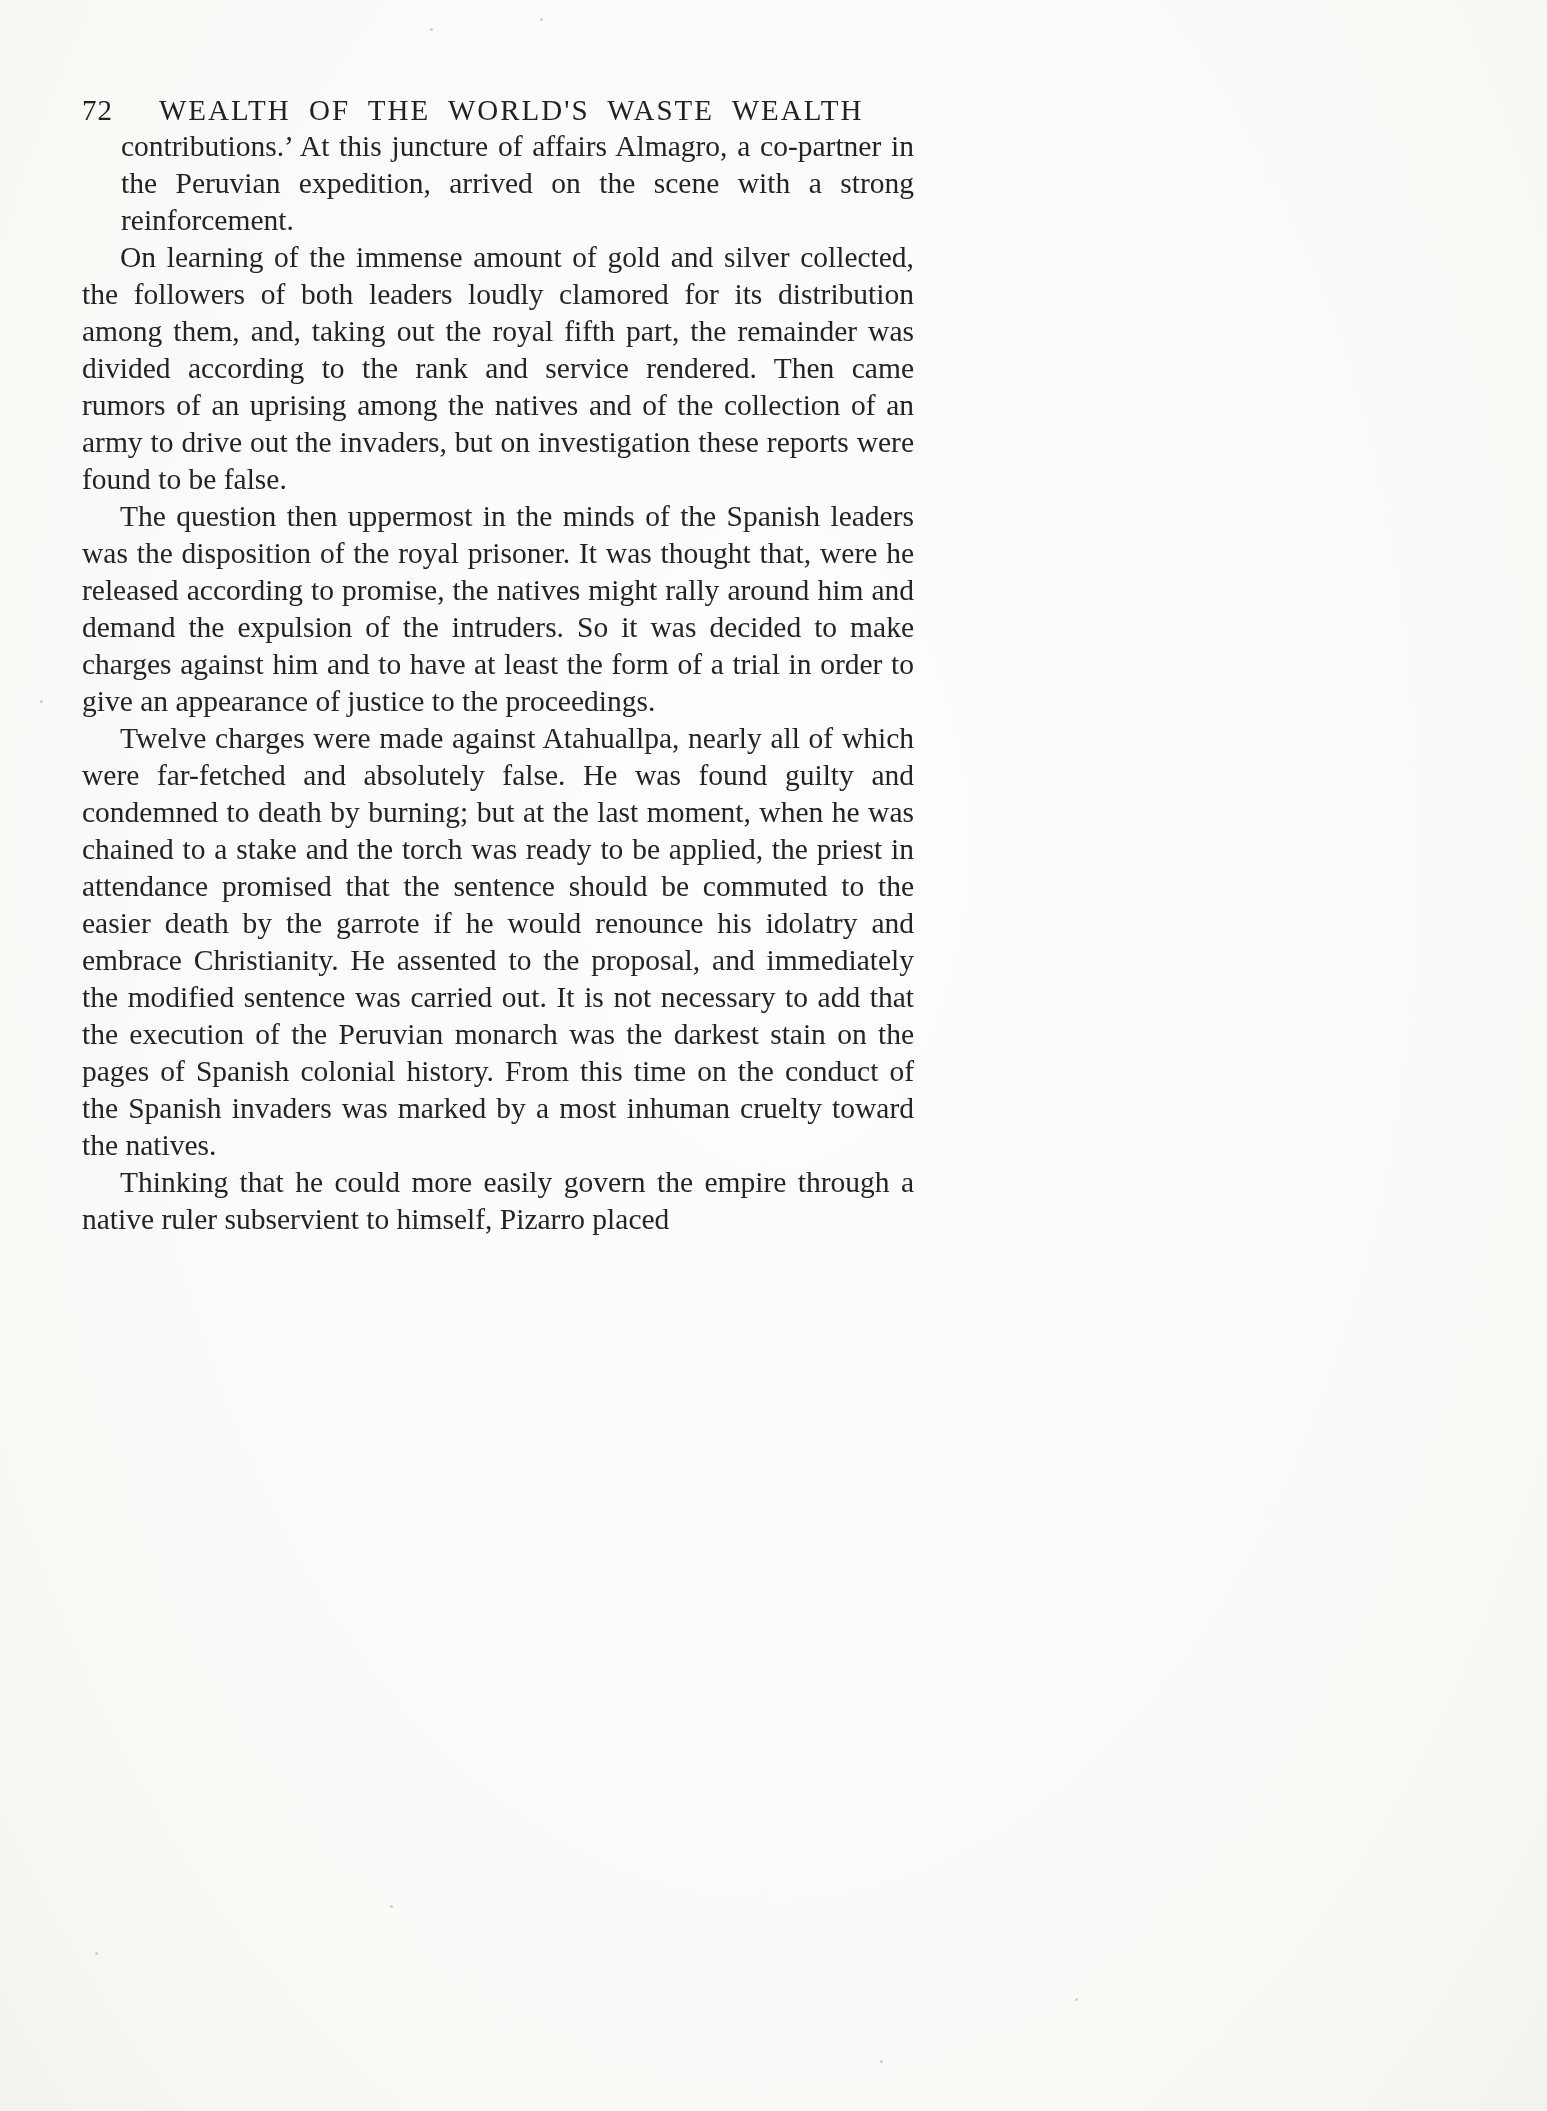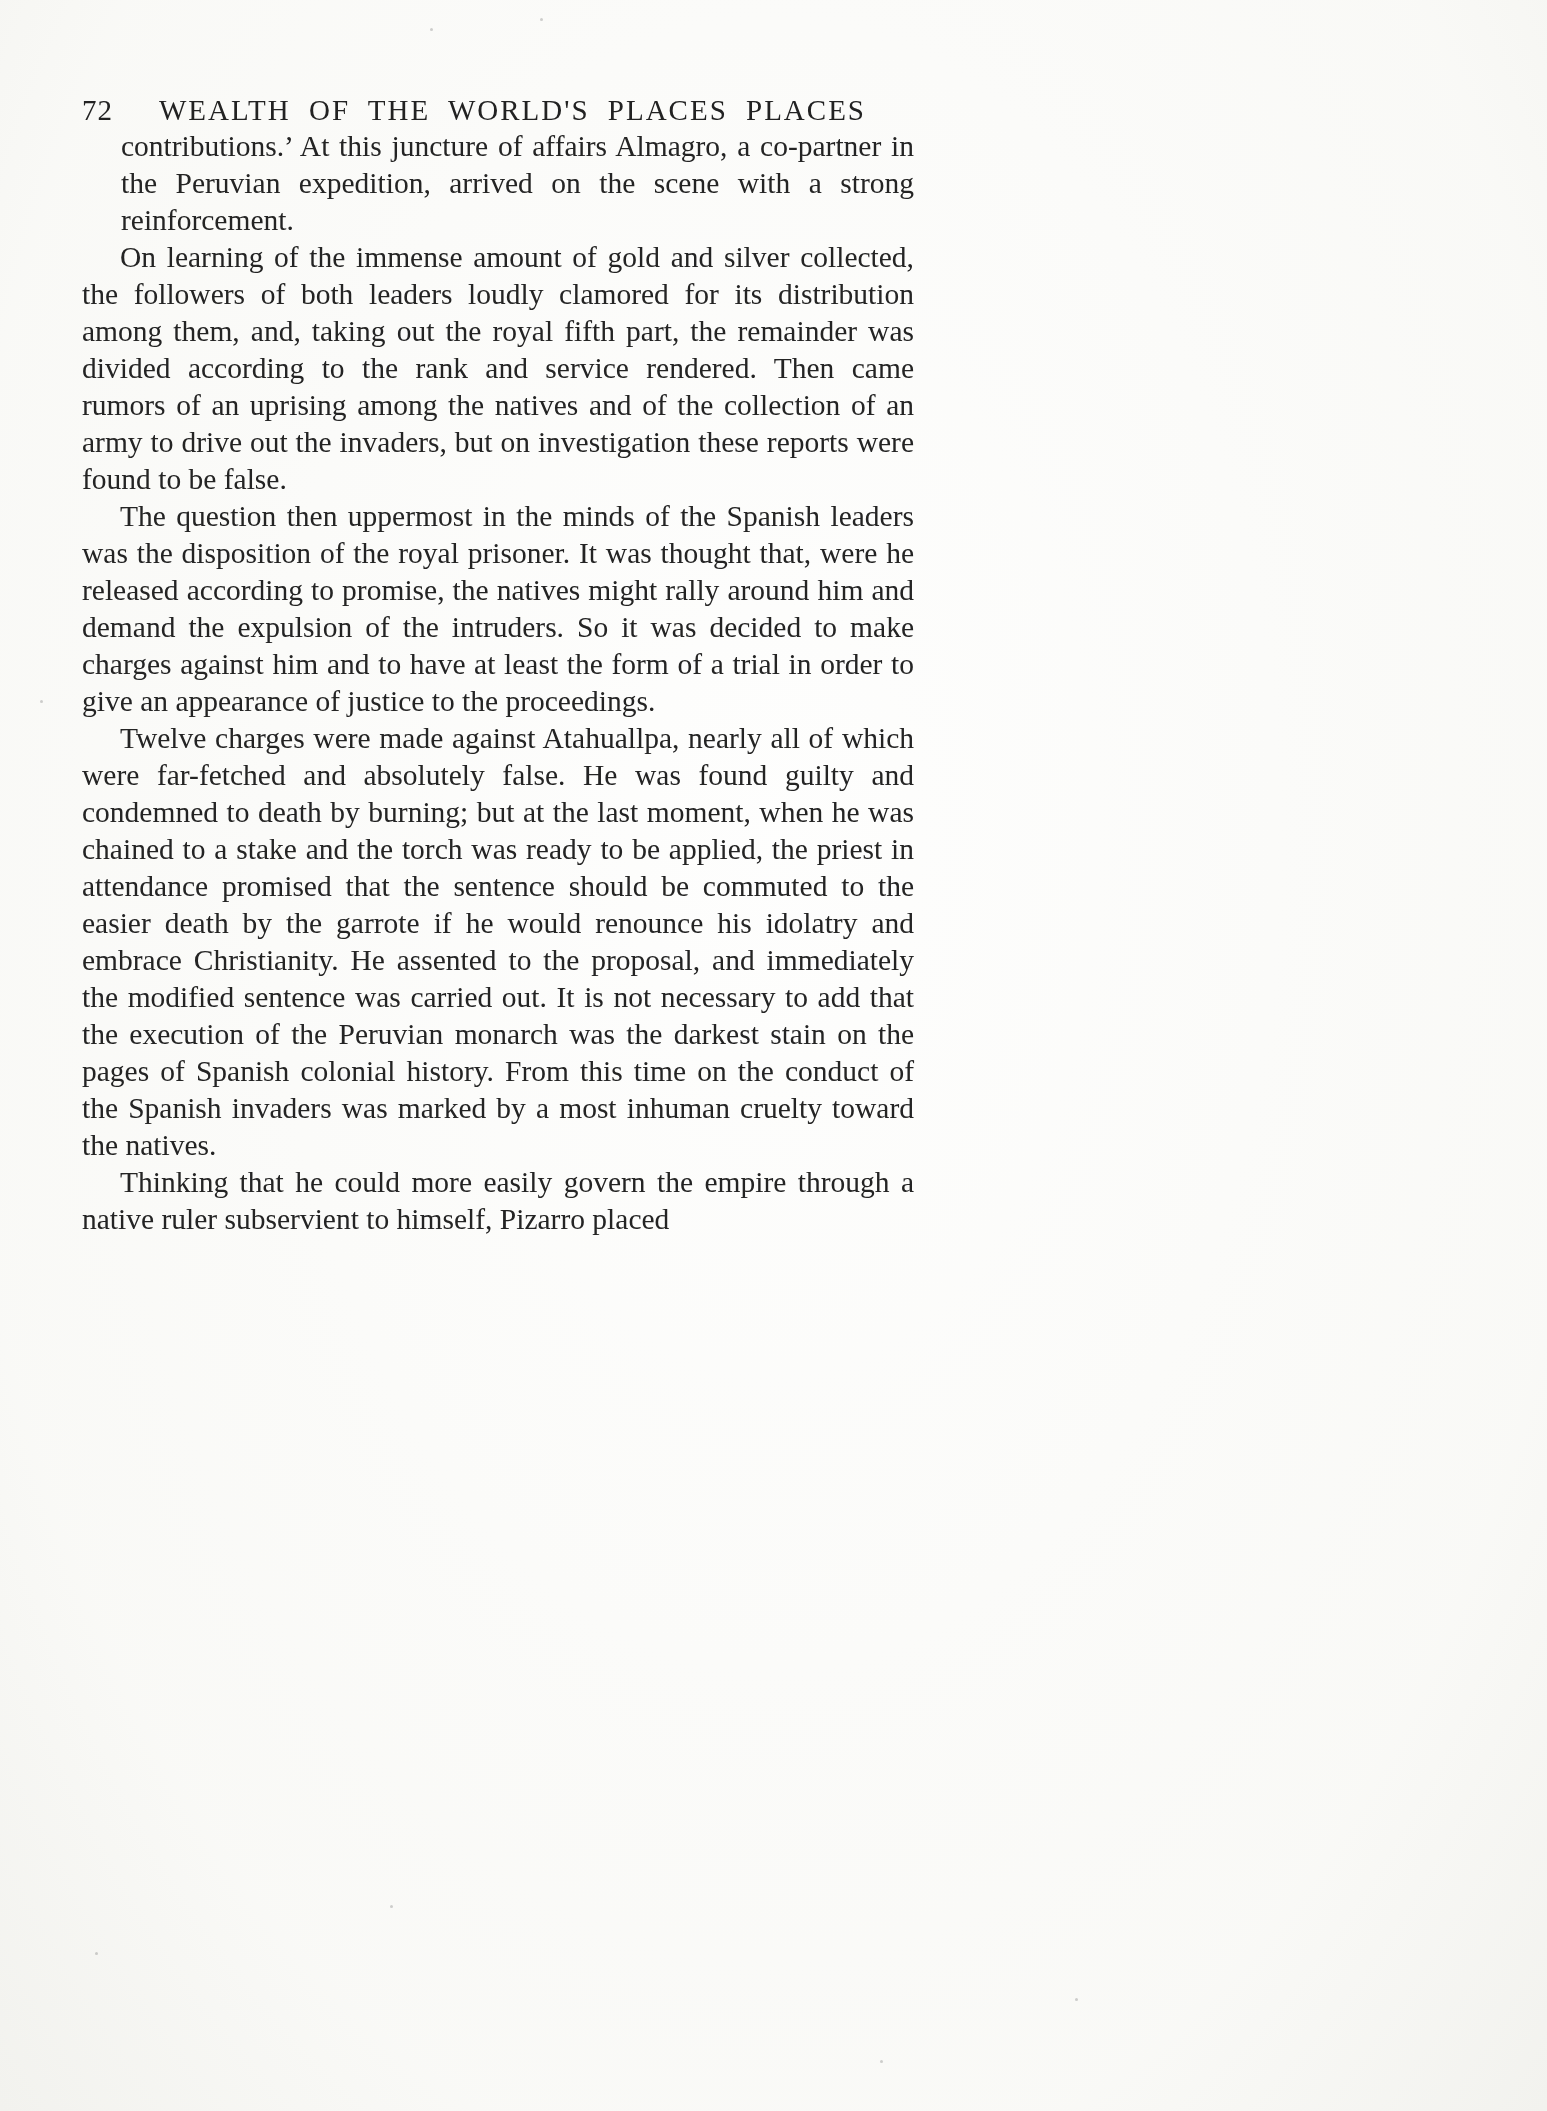--- a/index.html
+++ b/index.html
@@ -67,21 +67,21 @@
     height: 3px;
   }
 </style>
 </head>
 <body>
 
 <div class="page">
 
   <div class="header-row">
     <span class="page-number">72</span>
-    <span class="running-title">WEALTH OF THE WORLD'S PLACES PLACES</span>
+    <span class="running-title">WEALTH OF THE WORLD'S WASTE WEALTH</span>
   </div>
 
   <div class="text-block">
     <p class="no-indent">contributions.’ At this juncture of affairs Almagro, a co-partner in the Peruvian expedition, arrived on the scene with a strong reinforcement.</p>
     <p>On learning of the immense amount of gold and silver collected, the followers of both leaders loudly clamored for its distribution among them, and, taking out the royal fifth part, the remainder was divided according to the rank and service rendered.  Then came rumors of an uprising among the natives and of the collection of an army to drive out the invaders, but on investigation these reports were found to be false.</p>
     <p>The question then uppermost in the minds of the Spanish leaders was the disposition of the royal prisoner.  It was thought that, were he released according to promise, the natives might rally around him and demand the expulsion of the intruders.  So it was decided to make charges against him and to have at least the form of a trial in order to give an appearance of justice to the proceedings.</p>
     <p>Twelve charges were made against Atahuallpa, nearly all of which were far-fetched and absolutely false.  He was found guilty and condemned to death by burning; but at the last moment, when he was chained to a stake and the torch was ready to be applied, the priest in attendance promised that the sentence should be commuted to the easier death by the garrote if he would renounce his idolatry and embrace Christianity.  He assented to the proposal, and immediately the modified sentence was carried out. It is not necessary to add that the execution of the Peruvian monarch was the darkest stain on the pages of Spanish colonial history.  From this time on the conduct of the Spanish invaders was marked by a most inhuman cruelty toward the natives.</p>
     <p>Thinking that he could more easily govern the empire through a native ruler subservient to himself, Pizarro placed</p>
   </div>
 

